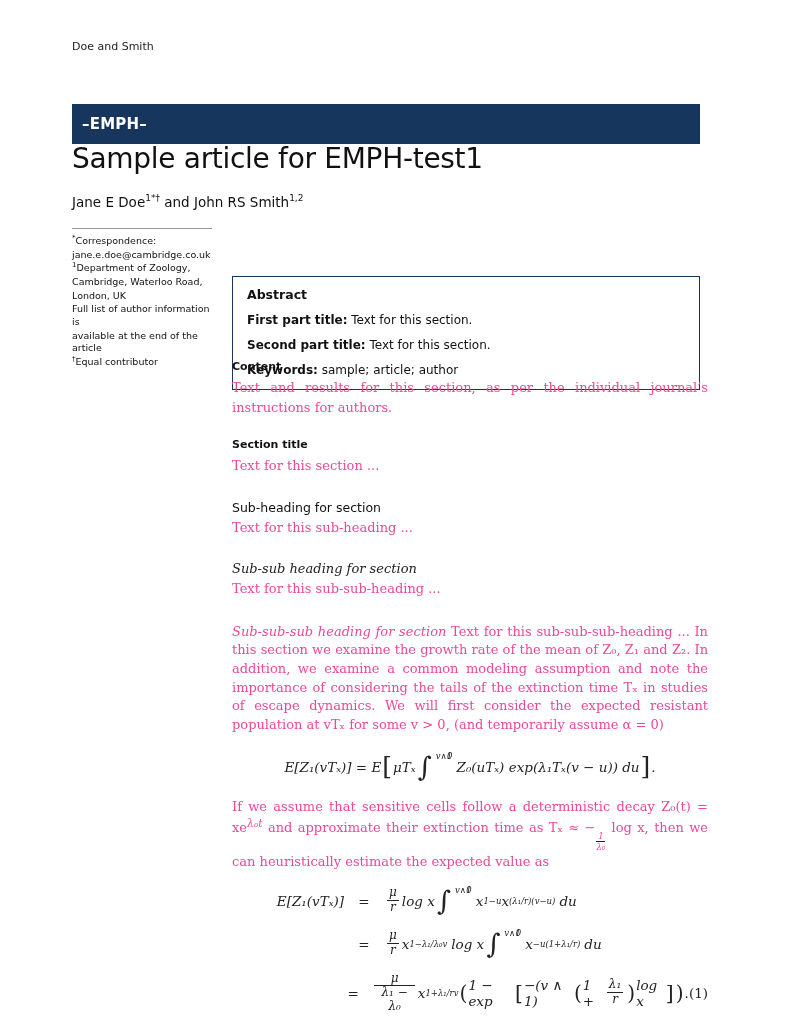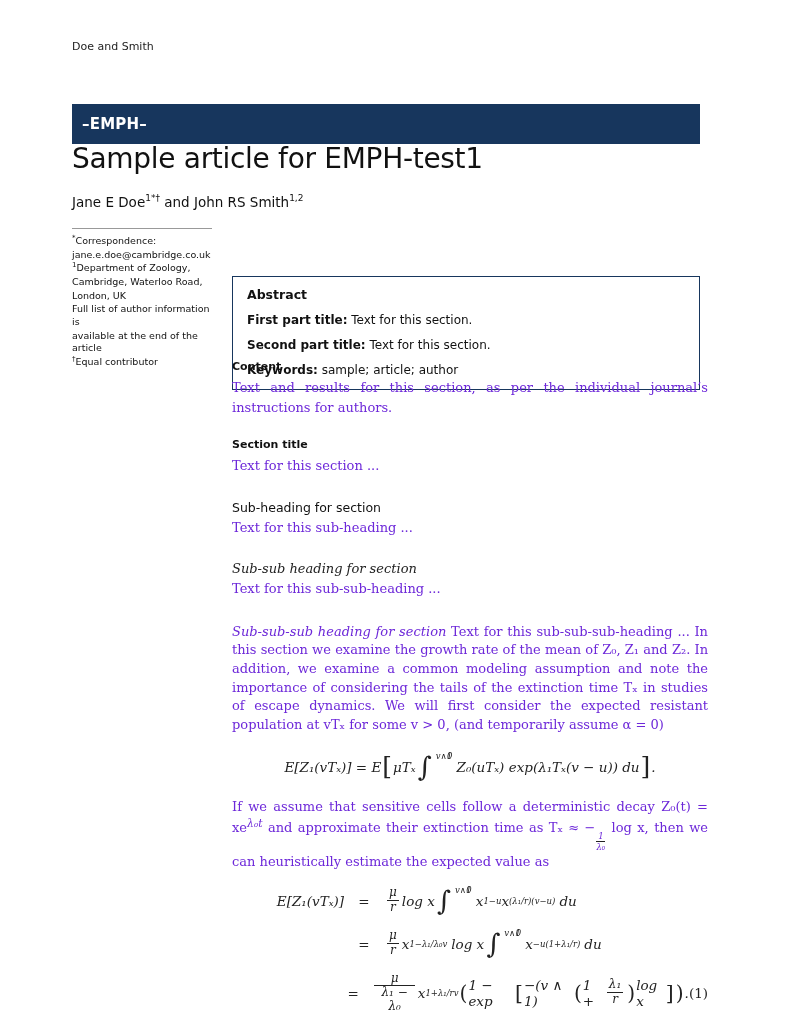--- a/index.html
+++ b/index.html
@@ -50,21 +50,21 @@
   }
   .h-sans {
     font-family:"DejaVu Sans","Liberation Sans",sans-serif; font-weight:bold;
     font-size:11px; color:#111; margin-bottom:5px;
   }
   .h-sans-sub {
     font-family:"DejaVu Sans","Liberation Sans",sans-serif; font-weight:normal;
     font-size:12.5px; color:#111; margin-bottom:3px;
   }
   .h-serif-it { font-style:italic; font-size:13px; color:#222; margin-bottom:3px; }
-  .body-text { font-size:13px; line-height:1.5; text-align:justify; color:#6d28d9; }
+  .body-text { font-size:13px; line-height:1.5; text-align:justify; color:#ec4899; }
   .gap-sm { margin-bottom:24px; }
   .gap-xs { margin-bottom:21px; }
   .lead-italic { font-style:italic; }
   .big-par { line-height:1.44; }
   
   .math { font-style:italic; }
   .math sup { font-size:8.5px; font-style:italic; }
   .eq-display {
     display:flex; justify-content:center; align-items:center;
     margin:17px 0 15px 0; font-size:13.5px;

